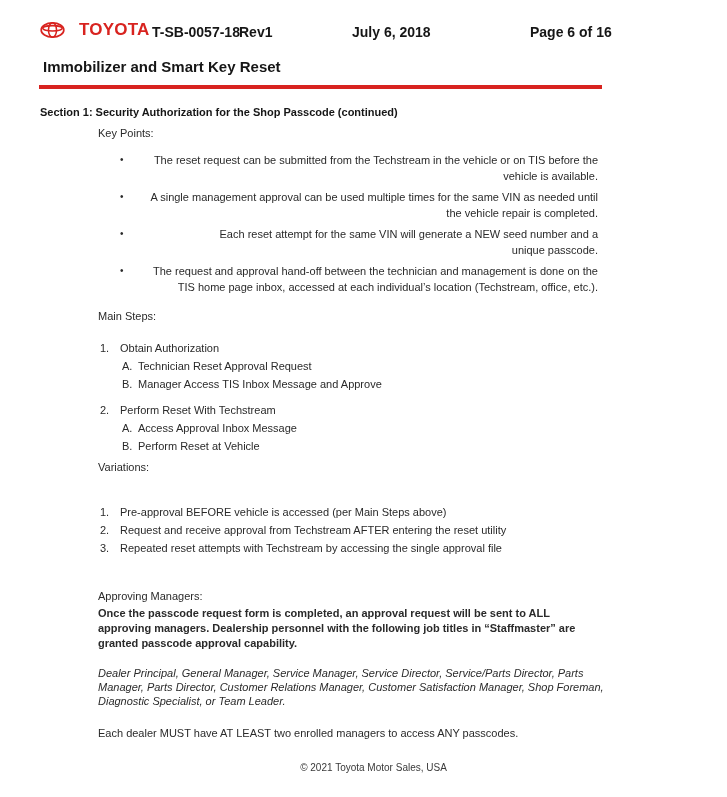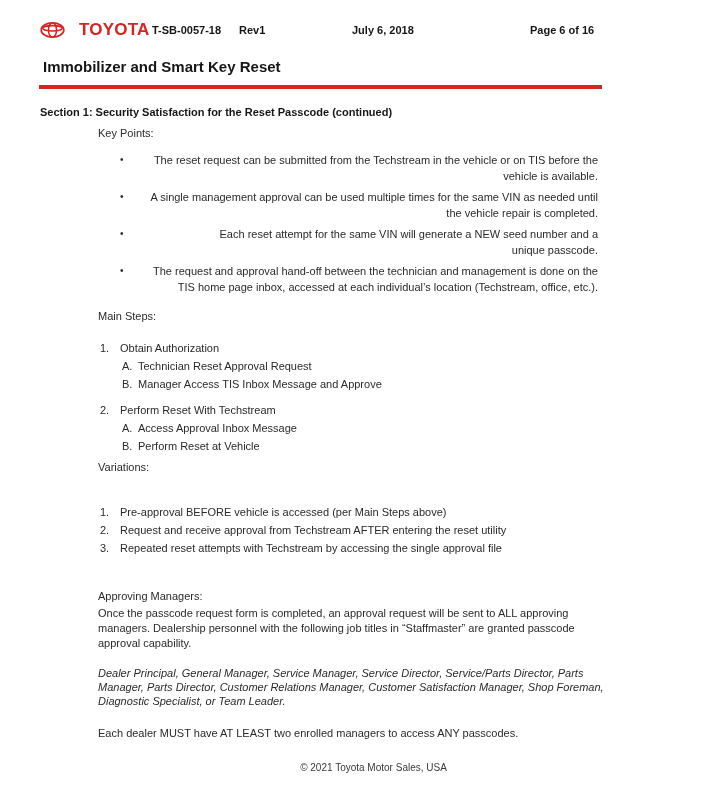--- a/index.html
+++ b/index.html
@@ -4,21 +4,21 @@
 <style>
   * { margin:0; padding:0; box-sizing:border-box; }
   html,body { background:#fff; }
   .page {
     position:relative; width:727px; height:797px; background:#ffffff;
     font-family:"Liberation Sans", sans-serif; color:#2a2a2a; overflow:hidden;
   }
   
   .logo { position:absolute; left:40px; top:20px; display:flex; align-items:center; gap:14px; }
   .logo-text { font-size:17px; font-weight:bold; letter-spacing:0.2px; color:#d8231f; }
-  .hdr-meta { position:absolute; top:24px; font-size:11px; font-weight:bold; color:#161616; }
+  .hdr-meta { position:absolute; top:24px; font-size:14px; font-weight:bold; color:#161616; }
   .hdr-tsb  { left:152px; }
   .hdr-rev  { left:239px; }
   .hdr-date { left:352px; }
   .hdr-page { left:530px; }
   .doc-title { position:absolute; left:43px; top:58px; font-size:15px; font-weight:bold; color:#161616; }
   .rule { position:absolute; left:39px; top:85px; width:563px; height:4px; background:#d8231f; }
   .section-heading { position:absolute; left:40px; top:106px; font-size:11px; font-weight:bold; color:#161616; }
   
   .blk-label { position:absolute; font-size:11px; color:#2a2a2a; }
   .lbl-keypoints { left:98px; top:127px; }
@@ -31,21 +31,21 @@
   .bullets .txt { width:461px; white-space:pre-line;text-align:right; }
   .olist { position:absolute; left:100px; font-size:11px; line-height:16px; }
   .ol-mainsteps { top:340px; }
   .ol-variations { top:504px; }
   .row { display:flex; margin-bottom:2px; }
   .row .num { width:20px; flex:none; }
   .row .letter { width:16px; flex:none; }
   .sub-row { margin-left:22px; }
   .step-group { margin-bottom:10px; }
   .paragraph { position:absolute; left:98px; font-size:11px; line-height:15px; color:#2a2a2a; }
-  .para-approving { top:606px; width:505px; }
+  .para-approving { top:606px; width:505px;font-weight:bold; }
   .para-jobs { top:666px; width:516px; font-style:italic; line-height:14px; }
   .para-requirement { top:726px; width:520px; }
   .footer { position:absolute; left:0; top:762px; width:727px; text-align:center; font-size:10px; color:#3a3a3a;padding-left:20px; }
 </style>
 </head>
 <body>
 
 <div class="page">
 
   <div class="logo">
@@ -58,21 +58,21 @@
     </span>
     <span class="logo-text">TOYOTA</span>
   </div>
   <div class="hdr-meta hdr-tsb">T-SB-0057-18</div>
   <div class="hdr-meta hdr-rev">Rev1</div>
   <div class="hdr-meta hdr-date">July 6, 2018</div>
   <div class="hdr-meta hdr-page">Page 6 of 16</div>
 
   <div class="doc-title">Immobilizer and Smart Key Reset</div>
   <div class="rule"></div>
-  <div class="section-heading">Section 1: Security Satisfaction for the Reset Passcode (continued)</div>
+  <div class="section-heading">Section 1: Security Authorization for the Shop Passcode (continued)</div>
 
   <div class="blk-label lbl-keypoints">Key Points:</div>
   <ul class="bullets">
     <li>
       <span class="dot">•</span>
       <span class="txt">The reset request can be submitted from the Techstream in the vehicle or on TIS before the vehicle is available.</span>
     </li>
     <li>
       <span class="dot">•</span>
       <span class="txt">A single management approval can be used multiple times for the same VIN as needed until the vehicle repair is completed.</span>

